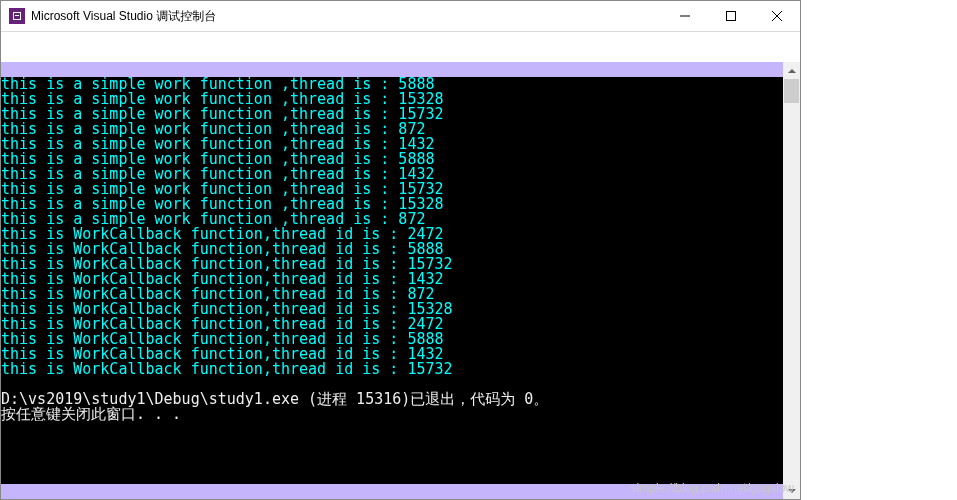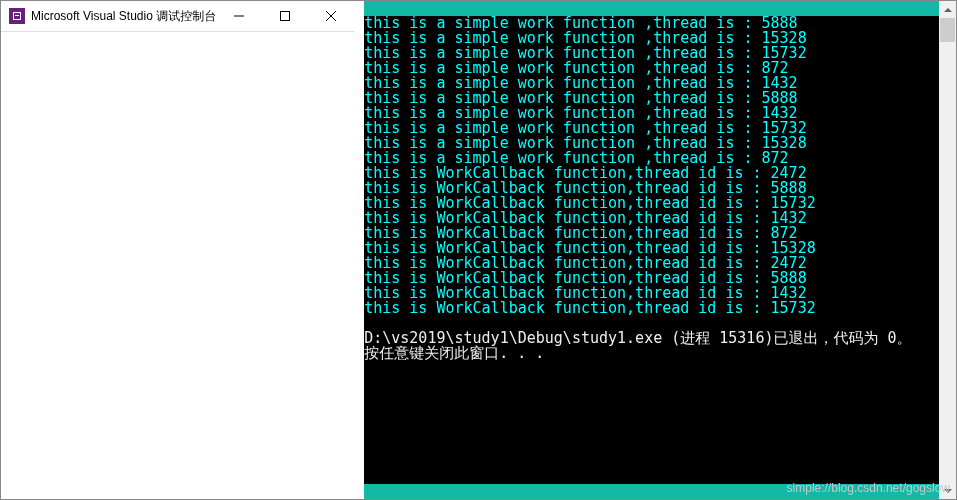--- a/index.html
+++ b/index.html
@@ -1,24 +1,24 @@
 <!DOCTYPE html>
 <html><head>
 <meta charset="utf-8">
 <style>
   html,body{margin:0;padding:0;font-family:"Segoe UI",Tahoma,sans-serif;background:#fff;}
-  .window{width:957px;height:500px;border:1px solid #888;box-sizing:border-box;background:#fff;position:relative;display:flex;}
+  .window{width:801px;height:500px;border:1px solid #888;box-sizing:border-box;background:#fff;position:relative;display:flex;flex-direction:column;gap:30px;}
   .titlebar{height:30px;background:#fff;display:flex;align-items:center;border-bottom:1px solid #ddd;user-select:none;}
   .title-icon{width:16px;height:16px;margin:0 6px 0 8px;background:#68217a;display:flex;align-items:center;justify-content:center;}
   .title-icon svg{width:10px;height:10px;}
   .title-text{font-size:12px;color:#000;flex:0 0 auto;}
   .title-spacer{flex:1 1 auto;}
   .win-btn{width:46px;height:30px;display:flex;align-items:center;justify-content:center;background:#fff;}
   .win-btn svg{width:10px;height:10px;}
-  .client{flex:1 1 auto;display:flex;background:#14b8a6;overflow:hidden;margin-left:10px;}
+  .client{flex:1 1 auto;display:flex;background:#c4b5fd;overflow:hidden;}
   .console{flex:1 1 auto;background:#000;color:#ccc;font-family:"NSimSun","SimSun","Consolas",monospace;font-size:15px;line-height:15px;white-space:pre;padding:0;overflow:hidden;}
   .console .cyan{color:#00ffff;}
   .console .white{color:#eee;}
   .scrollbar{width:17px;background:#f0f0f0;display:flex;flex-direction:column;}
   .sb-btn{height:17px;background:#f0f0f0;display:flex;align-items:center;justify-content:center;}
   .sb-btn svg{width:8px;height:8px;fill:#606060;}
   .sb-track{flex:1;background:#f0f0f0;position:relative;}
   .sb-thumb{position:absolute;left:1px;right:1px;top:0;height:24px;background:#cdcdcd;}
   .watermark{position:absolute;right:6px;bottom:4px;font-size:12px;color:#c8c8c8;font-family:Arial,sans-serif;pointer-events:none;}
 </style>

